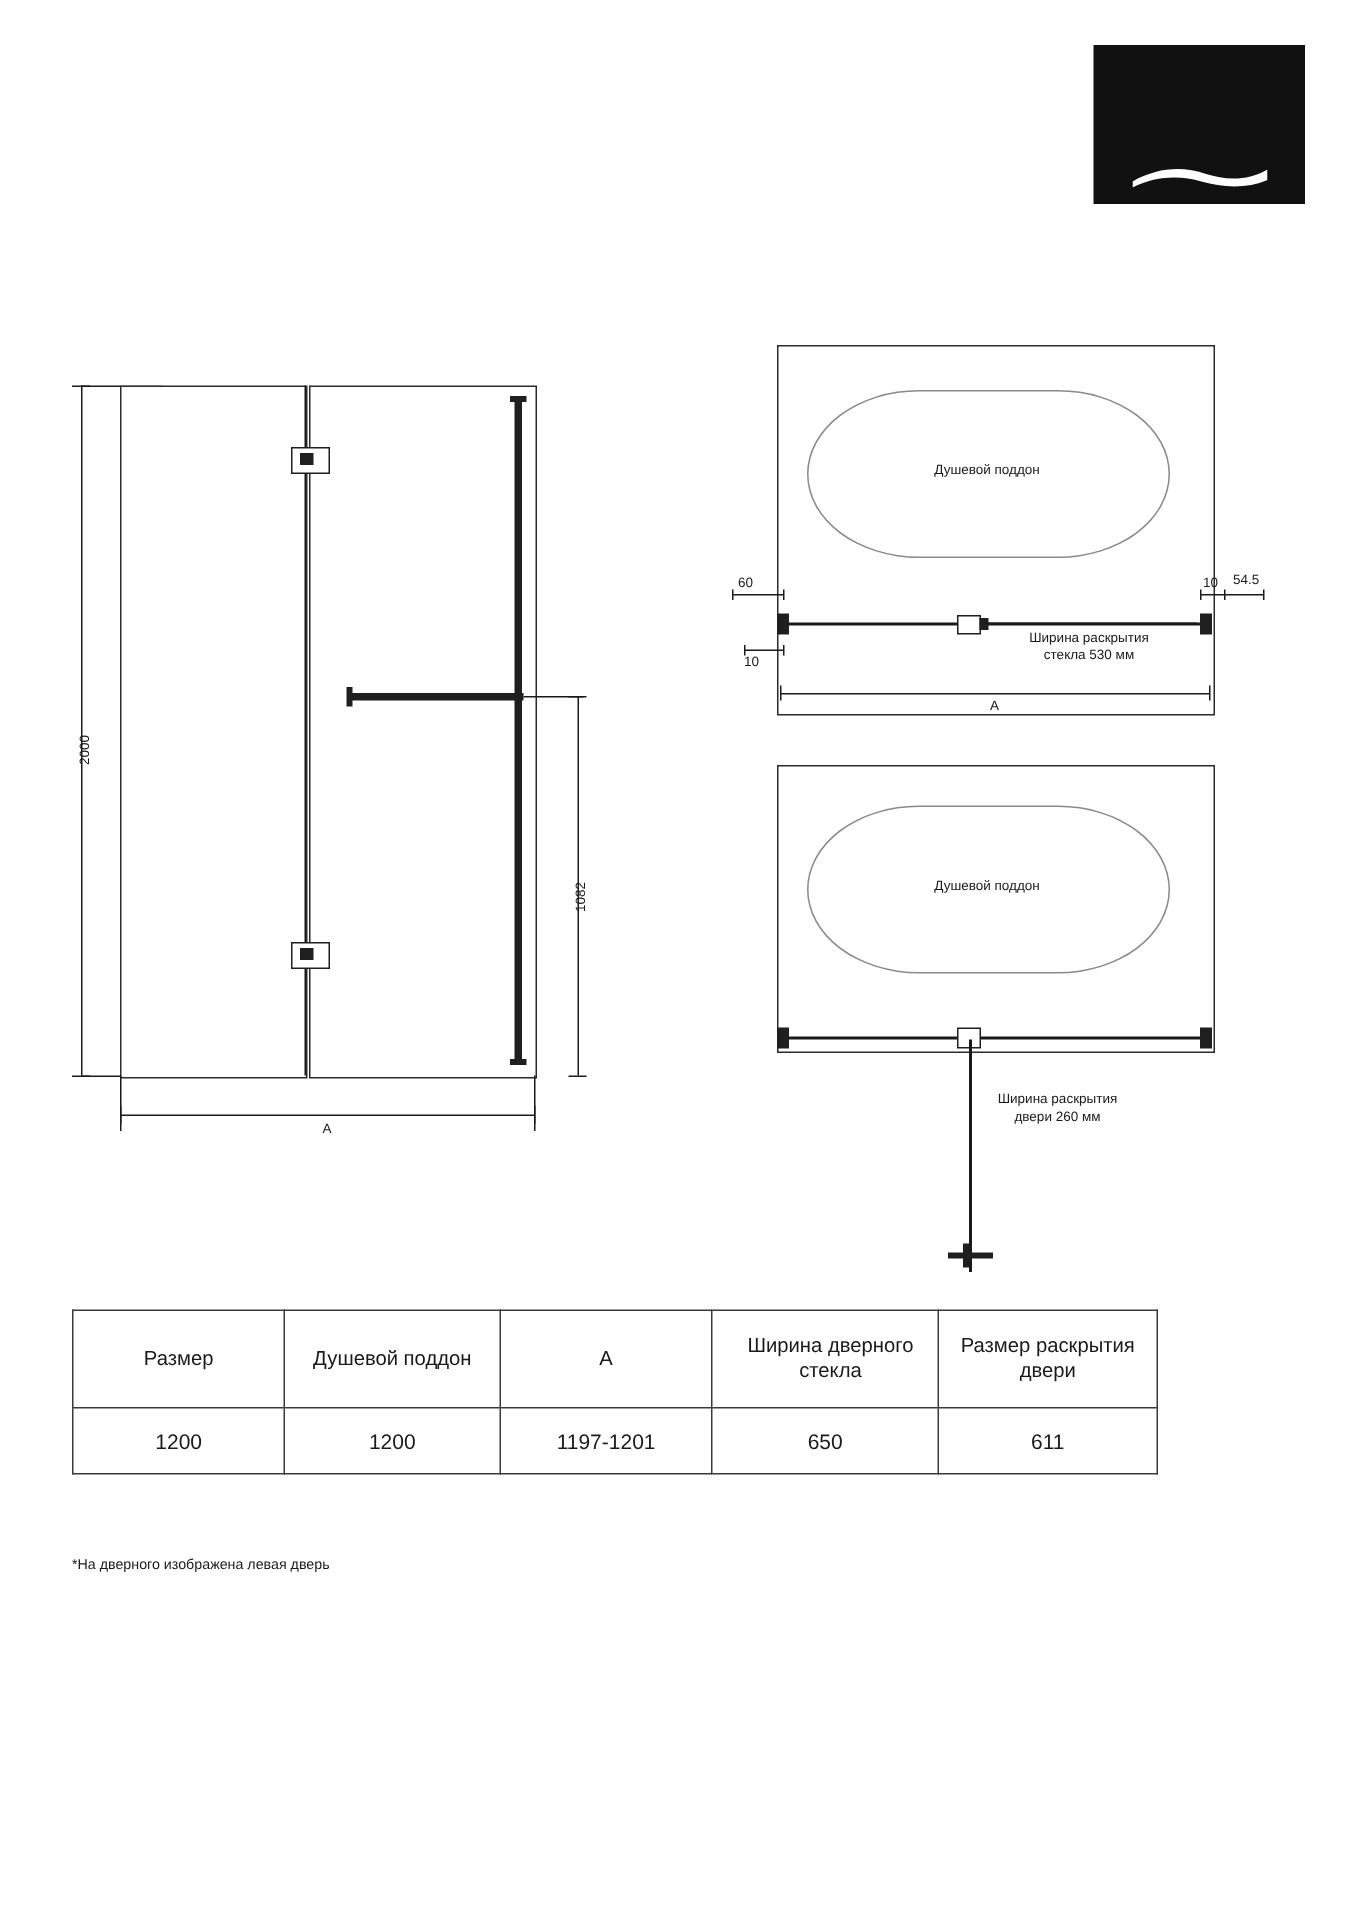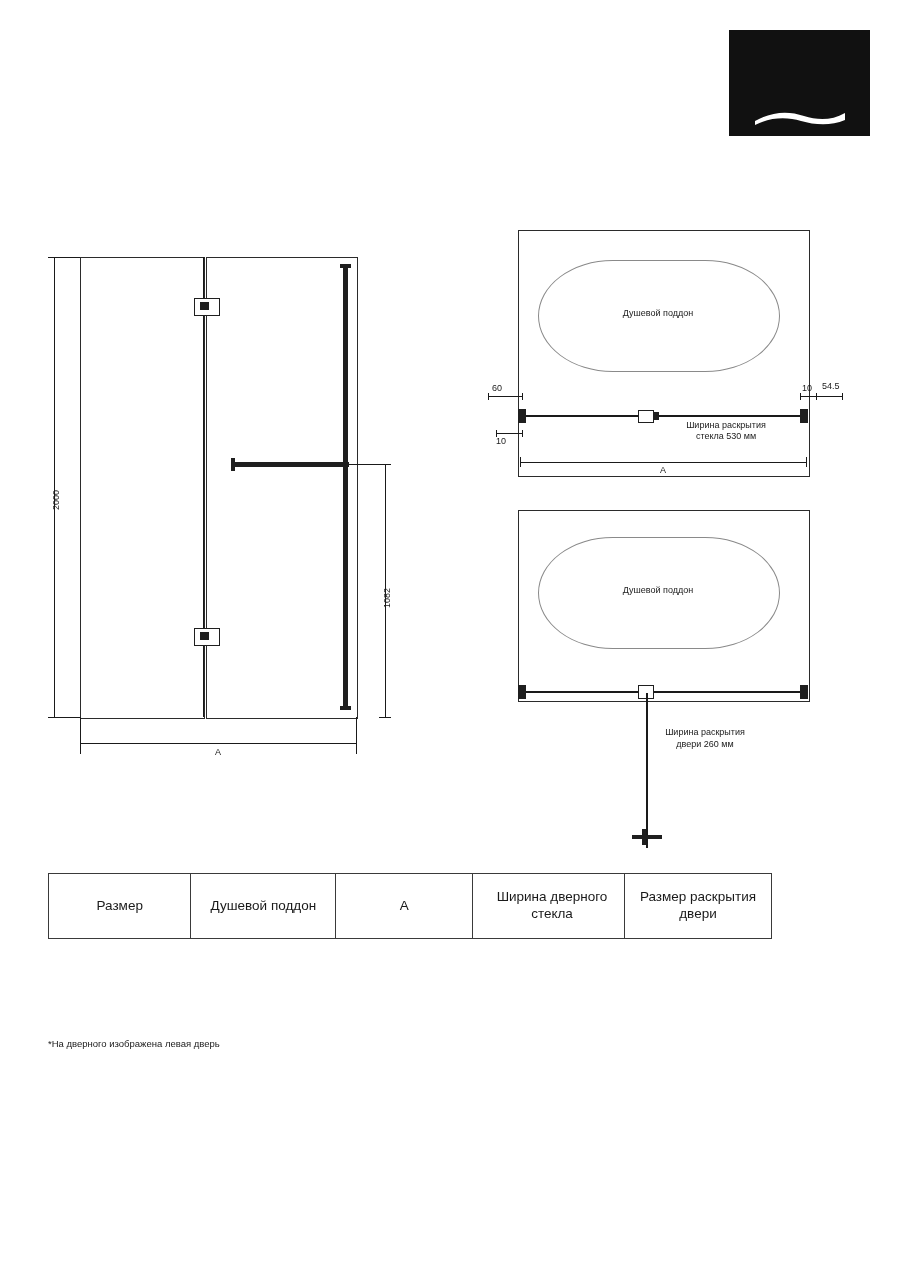--- a/index.html
+++ b/index.html
@@ -236,18 +236,25 @@
     <thead>
       <tr>
         <th style="width:160px;">Размер</th>
         <th style="width:160px;">Душевой поддон</th>
         <th style="width:164px;">A</th>
         <th style="width:160px;padding-left:11px;">Ширина дверного стекла</th>
         <th style="width:160px;">Размер раскрытия двери</th>
       </tr>
     </thead>
     <tbody>
+      <tr>
+        <td>1200</td>
+        <td>1200</td>
+        <td>1197-1201</td>
+        <td>650</td>
+        <td>611</td>
+      </tr>
     </tbody>
   </table>
 
   <div class="footnote">*На дверного изображена левая дверь</div>
 
 </div>
 
 </body></html>

